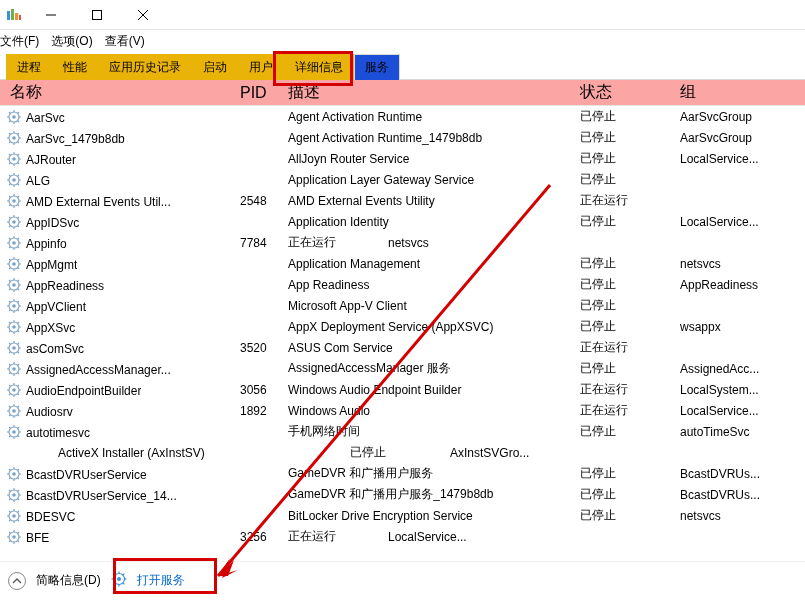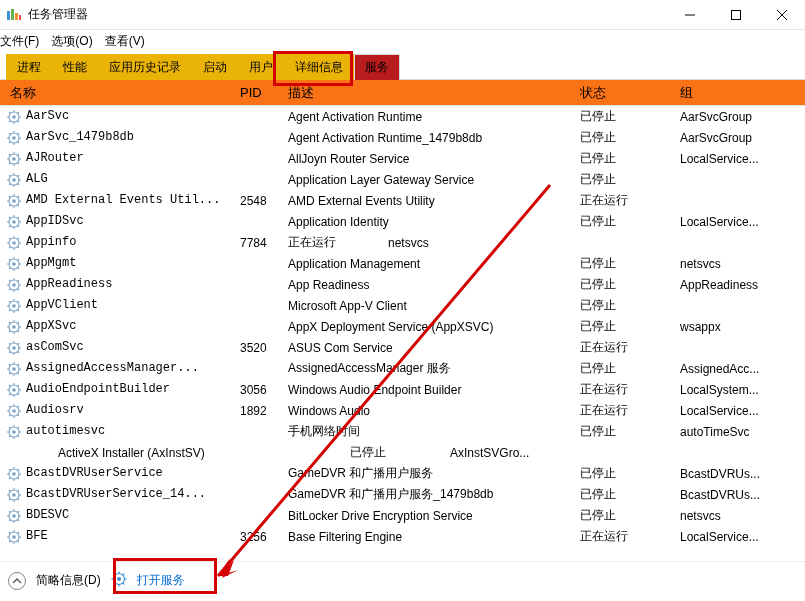--- a/index.html
+++ b/index.html
@@ -7,34 +7,34 @@
   .titlebar { height: 30px; display: flex; align-items: center; border-bottom: 1px solid #e5e5e5; padding-left: 6px; }
   .titlebar .app-icon { width: 16px; height: 16px; margin-right: 6px; }
   .titlebar .title { font-size: 12px; color: #000; flex: 1; }
   .win-controls { display: flex; height: 100%; }
   .win-btn { width: 46px; height: 100%; display: flex; align-items: center; justify-content: center; color: #333; }
   .win-btn svg { display: block; }
   .menubar { height: 22px; display: flex; align-items: center; padding-left: 0; gap: 12px; font-size: 12px; color: #000000; }
   .menubar span { cursor: default; }
   .tabs { height: 28px; display: flex; align-items: flex-end; border-bottom: 1px solid #d9d9d9; padding-left: 6px; position: relative; }
   .tab { padding: 4px 10px 4px 10px; font-size: 12px; border: 1px solid transparent; border-bottom: none; position: relative; top: 1px; background: #eab308; cursor: default; }
-  .tab.selected { border-color: #d9d9d9; background: #b91c1c; z-index: 2; }
+  .tab.selected { border-color: #d9d9d9; background: #1d4ed8; z-index: 2; }
   .table-wrap { height: calc(601px - 30px - 22px - 28px - 37px - 2px); overflow: hidden; border-bottom: 1px solid #eee; }
-  .thead { display: flex; height: 26px; border-bottom: 1px solid #e5e5e5; align-items: center; font-size: 13px; color: #000; background: #f97316; }
+  .thead { display: flex; height: 26px; border-bottom: 1px solid #e5e5e5; align-items: center; font-size: 16px; color: #000; background: #fca5a5; }
   .col { padding-left: 10px; overflow: hidden; white-space: nowrap; text-overflow: ellipsis; }
   .col-name  { width: 230px; }
   .col-pid   { width: 48px; }
   .col-desc  { width: 292px; }
   .col-stat  { width: 100px; }
   .col-group { width: 118px; }
   .tbody { overflow-y: auto; height: calc(100% - 26px); }
   .row { display: flex; height: 21px; align-items: center; font-size: 12px; }
   .row .col { padding-left: 10px; }
   .row-icon { width: 16px; height: 16px; margin-left: 6px; flex-shrink: 0; display:inline-flex; align-items:center; justify-content:center; }
-  .col-name-cell { width: 230px; display: flex; align-items: flex-start; overflow: hidden; font-family: Liberation Mono, monospace; }
+  .col-name-cell { width: 230px; display: flex; align-items: flex-end; overflow: hidden; }
   .col-name-cell .svc-name { margin-left: 4px; overflow: hidden; white-space: nowrap; text-overflow: ellipsis; }
   .footer { height: 37px; display: flex; align-items: center; padding-left: 8px; gap: 10px; }
   .footer .chev { width: 18px; height: 18px; border: 1px solid #888; border-radius: 50%; display: flex; align-items: center; justify-content: center; }
   .footer .link { color: #0066cc; display: flex; align-items: center; gap: 10px; cursor: default; }
   
   .annot-rect { position: absolute; border: 3px solid #d40000; background: transparent; pointer-events: none; z-index: 50; }
   .annot-line { position: absolute; z-index: 49; pointer-events: none; }
   
   .svc-svg { width:16px; height:16px; }
   
@@ -47,21 +47,20 @@
 
 <div class="titlebar">
   <span class="app-icon">
     <svg viewBox="0 0 16 16" width="16" height="16">
       <rect x="1" y="4" width="3" height="9" fill="#3b93d4"></rect>
       <rect x="5" y="2" width="3" height="11" fill="#6ab04c"></rect>
       <rect x="9" y="6" width="3" height="7" fill="#f0932b"></rect>
       <rect x="13" y="8" width="2" height="5" fill="#eb4d4b"></rect>
     </svg>
   </span>
-  <span class="title">任务管理器</span>
   <div class="win-controls">
     <div class="win-btn">
       <svg width="10" height="10" viewBox="0 0 10 10">
           <line x1="0" y1="5" x2="10" y2="5" stroke="#000" stroke-width="1"></line>
         </svg>
     </div>
     <div class="win-btn">
       <svg width="10" height="10" viewBox="0 0 10 10">
           <rect x="0.5" y="0.5" width="9" height="9" fill="none" stroke="#000" stroke-width="1"></rect>
         </svg>
@@ -594,21 +593,20 @@
                 <line x1="3" y1="3" x2="4.5" y2="4.5"></line>
                 <line x1="11.5" y1="11.5" x2="13" y2="13"></line>
                 <line x1="13" y1="3" x2="11.5" y2="4.5"></line>
                 <line x1="4.5" y1="11.5" x2="3" y2="13"></line>
               </g>
             </svg>
           </span>
           <span class="svc-name">BFE</span>
         </div>
         <div class="col col-pid">3256</div>
-        <div class="col col-desc">Base Filtering Engine</div>
         <div class="col col-stat">正在运行</div>
         <div class="col col-group">LocalService...</div>
       </div>
     </div>
 </div>
 
 <div class="footer">
   <span class="chev">
     <svg width="10" height="10" viewBox="0 0 10 10">
         <polyline points="1,7 5,3 9,7" fill="none" stroke="#555" stroke-width="1.3"></polyline>

